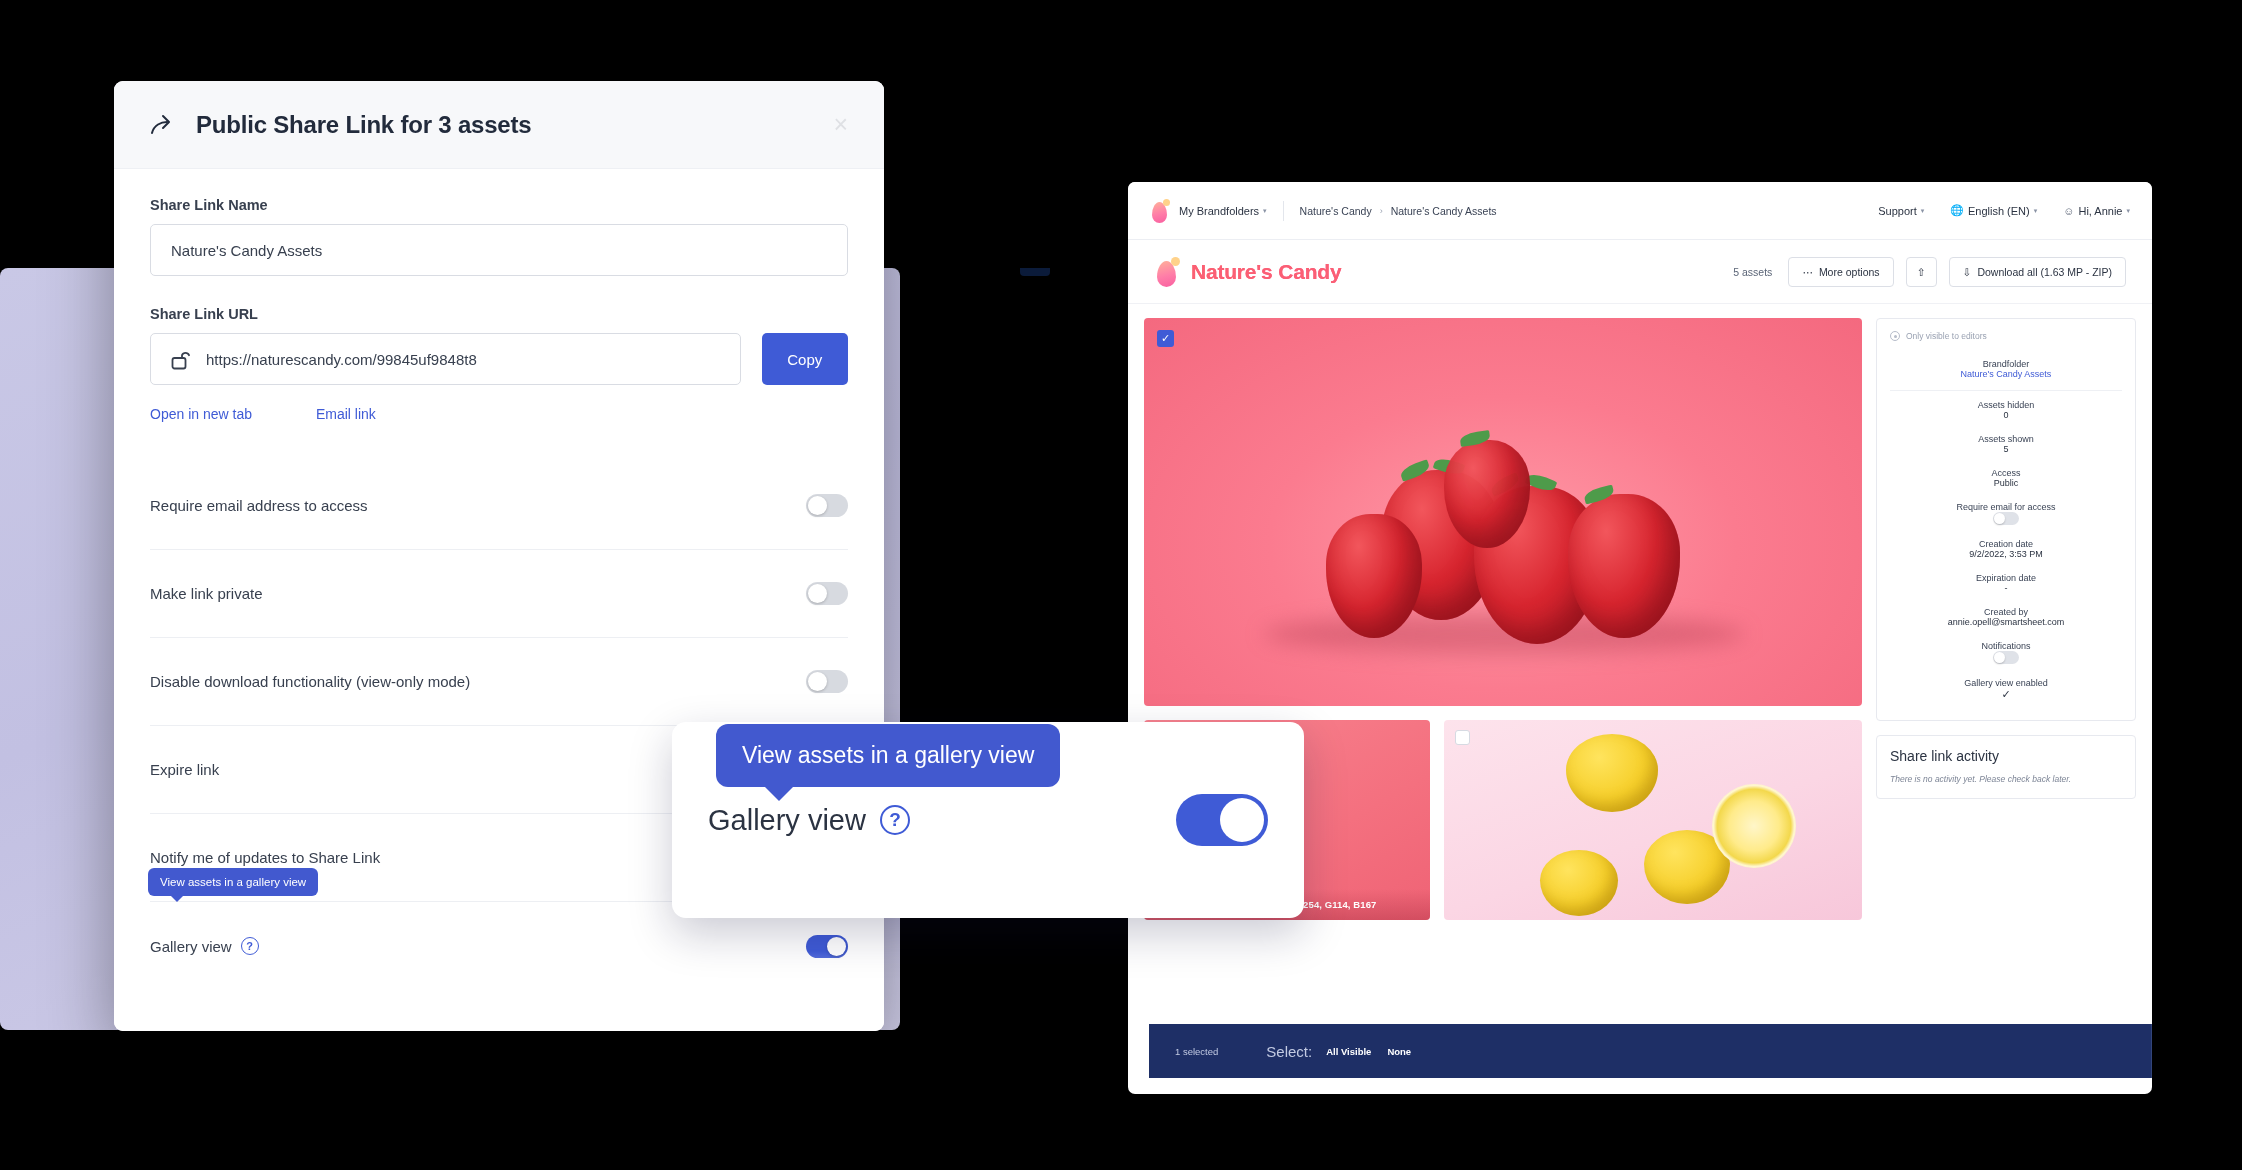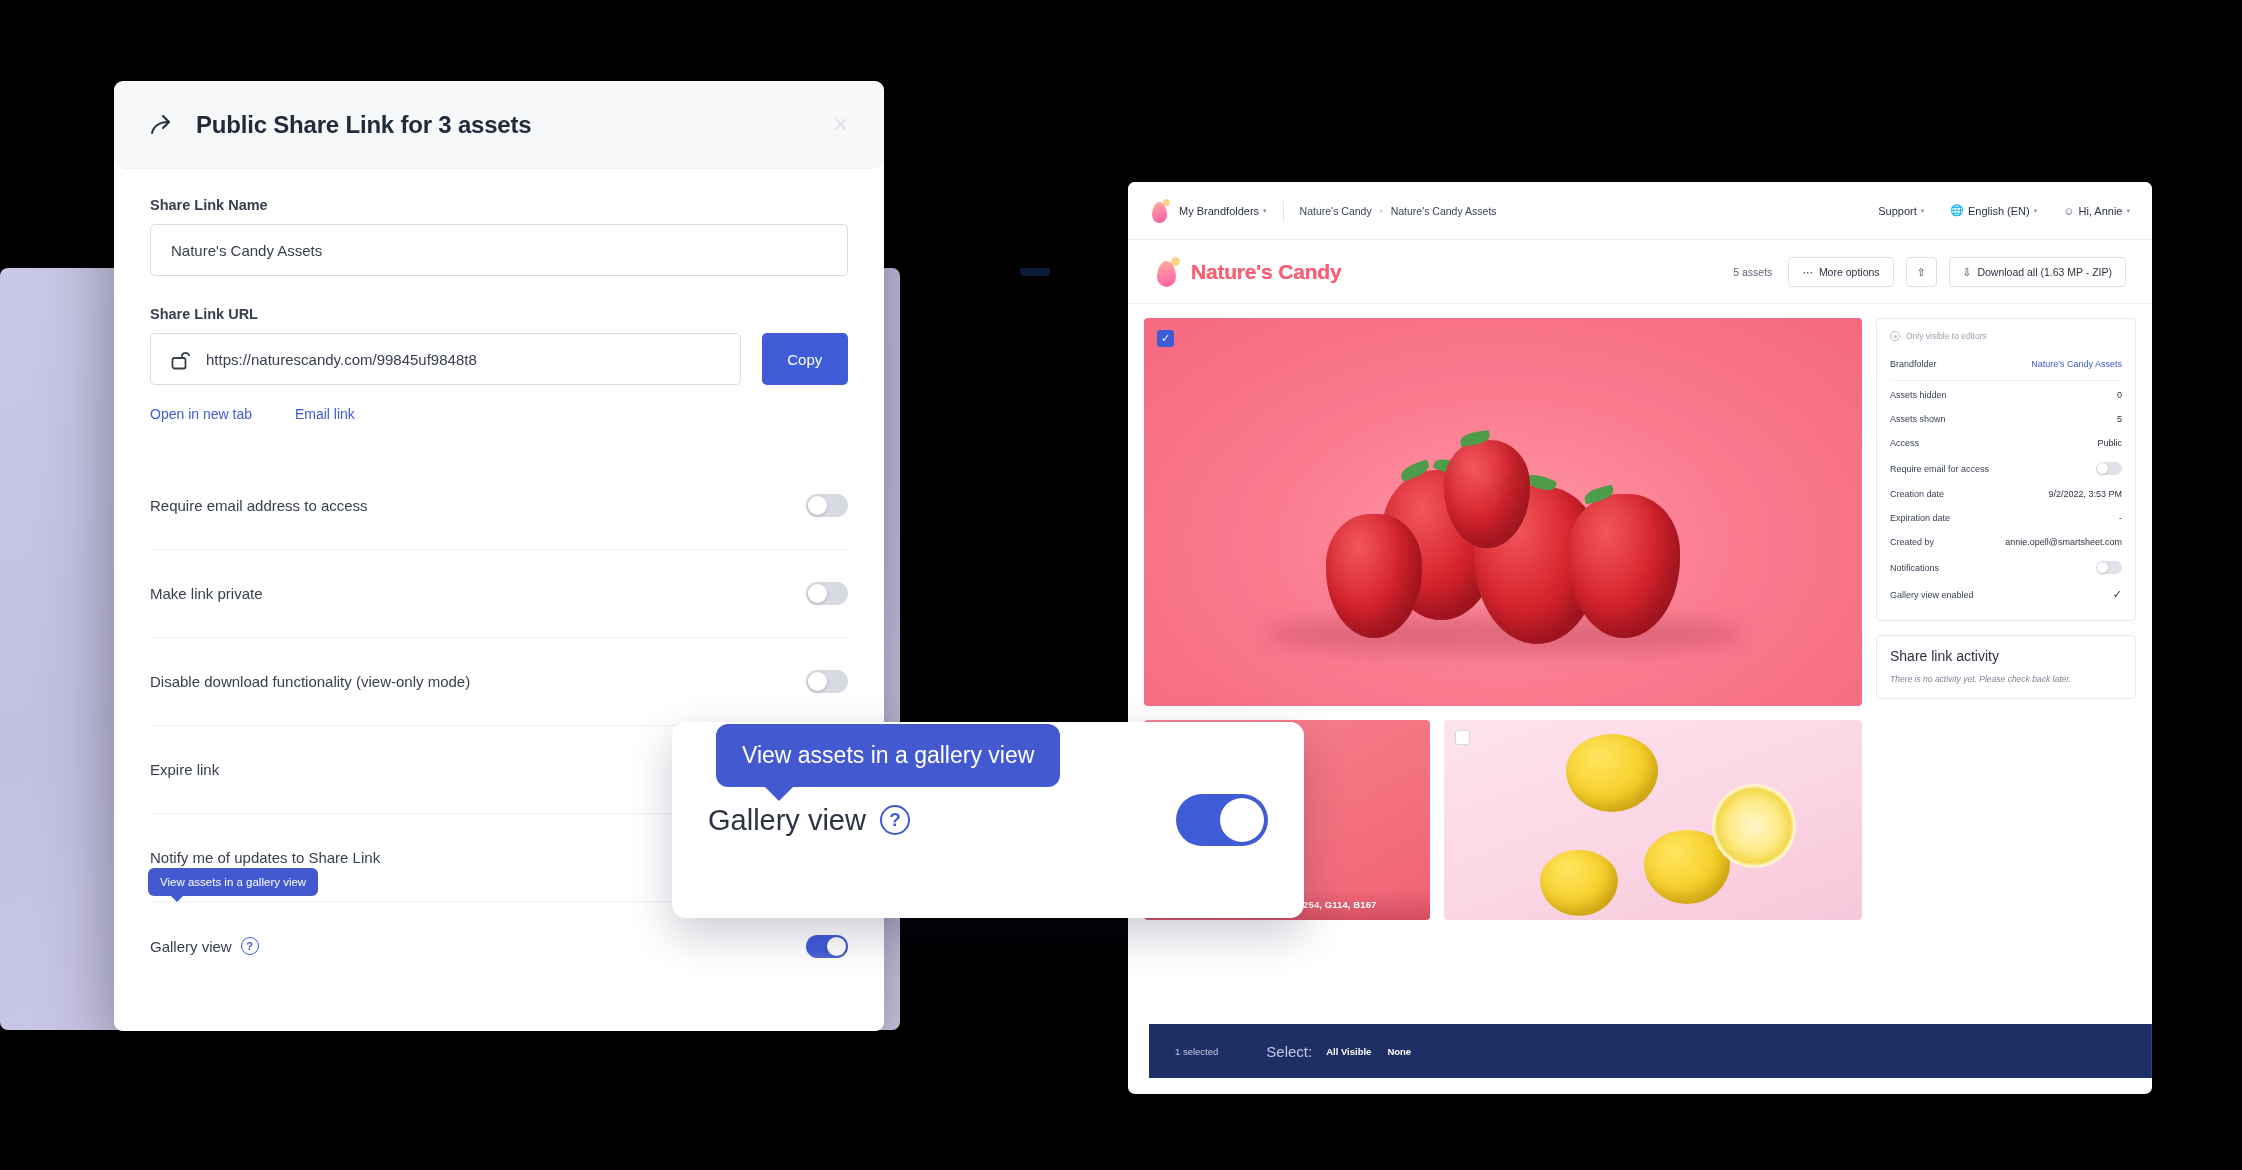--- a/index.html
+++ b/index.html
@@ -128,21 +128,21 @@
     position:absolute; left:11px; top:10px; width:15px; height:15px; border-radius:3px;
     background:#ffffff; border:1px solid #d6dae2;
   }
 
   
   .side { width:262px; display:flex; flex-direction:column; gap:14px; }
   .side-card { border:1px solid #e7e9ef; border-radius:4px; background:#fff; padding:12px 13px; }
   .only-editors { display:flex; align-items:center; gap:6px; font-size:8.5px; color:#9aa2b2; margin-bottom:11px; }
   .eye { width:10px; height:10px; border:1px solid #b6bcc9; border-radius:50%; position:relative; flex:none;}
   .eye:after{content:"";position:absolute;left:3px;top:3px;width:3px;height:3px;border-radius:50%;background:#b6bcc9;}
-  .srow { display:flex; align-items:center; justify-content:space-between; font-size:9px; color:#3a4355; padding:7px 0; }
+  .srow { display:flex; align-items:center; justify-content:space-between; font-size:9px; color:#3a4355; padding:7px 0;flex-direction:column; }
   .srow .v { color:#2b3342; }
   .srow .link { color:#3f5bd6; }
   .sdiv { height:1px; background:#eef0f4; margin:4px 0 2px 0; }
   .mini-toggle { width:26px; height:13px; border-radius:7px; background:#dfe2e8; position:relative; }
   .mini-toggle:after{content:"";position:absolute;left:1px;top:1px;width:11px;height:11px;border-radius:50%;background:#fff;box-shadow:0 1px 2px rgba(0,0,0,.2);}
   .check-mark { font-size:11px; color:#2b3342; }
   .act-title { font-size:14px; color:#2b3342; margin-bottom:9px; }
   .act-body { font-size:8.5px; color:#7d8596; line-height:1.5;font-style:italic; }
 
   
@@ -159,39 +159,39 @@
   }
 
   
   .dialog {
     position:absolute; left:114px; top:81px; width:770px; height:950px;
     background:#fff; border-radius:9px; overflow:hidden;
     box-shadow: 0 24px 70px rgba(0,0,0,.38);
   }
   .dlg-head {
     height:88px; background:#f7f8fa; display:flex; align-items:center;
-    padding:0 36px; border-bottom:1px solid #eef0f4;border-radius:13px;
+    padding:0 36px; border-bottom:1px solid #eef0f4;
   }
   .share-ico { width:26px; height:24px; margin-right:20px; flex:none; }
   .dlg-title { font-size:24px; font-weight:bold; color:#222b3c; letter-spacing:-.2px; }
   .dlg-close { margin-left:auto; font-size:25px; color:#39415220; line-height:1; }
   .dlg-body { padding:28px 36px 0 36px; }
   .fld-label { font-size:14.5px; color:#38404f; font-weight:bold; margin-bottom:11px; }
   .fld {
     height:52px; border:1px solid #d9dce3; border-radius:5px; background:#fff;
     display:flex; align-items:center; padding:0 20px; font-size:15px; color:#38404f;
   }
   .fld-url { width:600px; }
   .url-row { display:flex; align-items:center; gap:21px; }
   .lock { width:19px; height:21px; margin-right:16px; flex:none; }
   .copy-btn {
     width:88px; height:52px; border-radius:5px; background:#3f5bd6; color:#fff;
     display:flex; align-items:center; justify-content:center; font-size:15px;
   }
-  .links { display:flex; gap:43px; margin-top:21px; }
+  .links { display:flex; gap:64px; margin-top:21px; }
   .blue-link { font-size:14px; color:#3f5bd6; }
   .opt-list { margin-top:40px; }
   .opt-row {
     height:88px; display:flex; align-items:center; justify-content:space-between;
     border-bottom:1px solid #edeff3; position:relative;
   }
   .opt-row:last-child { border-bottom:none; }
   .opt-label { font-size:15px; color:#38404f; display:flex; align-items:center; gap:9px; }
   .toggle { width:42px; height:23px; border-radius:12px; background:#d7dae0; position:relative; flex:none;}
   .toggle:after{content:"";position:absolute;left:2px;top:2px;width:19px;height:19px;border-radius:50%;background:#fff;box-shadow:0 1px 3px rgba(0,0,0,.22);}

